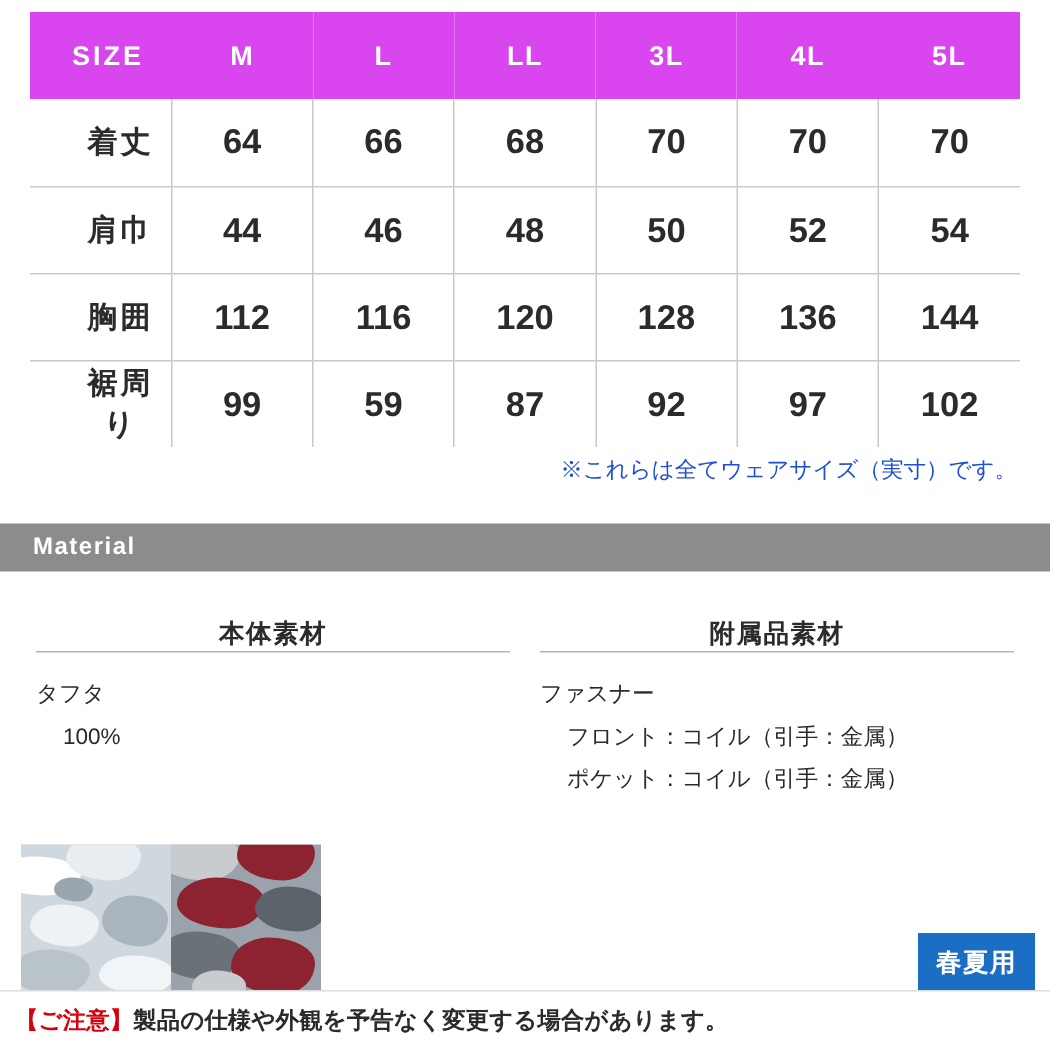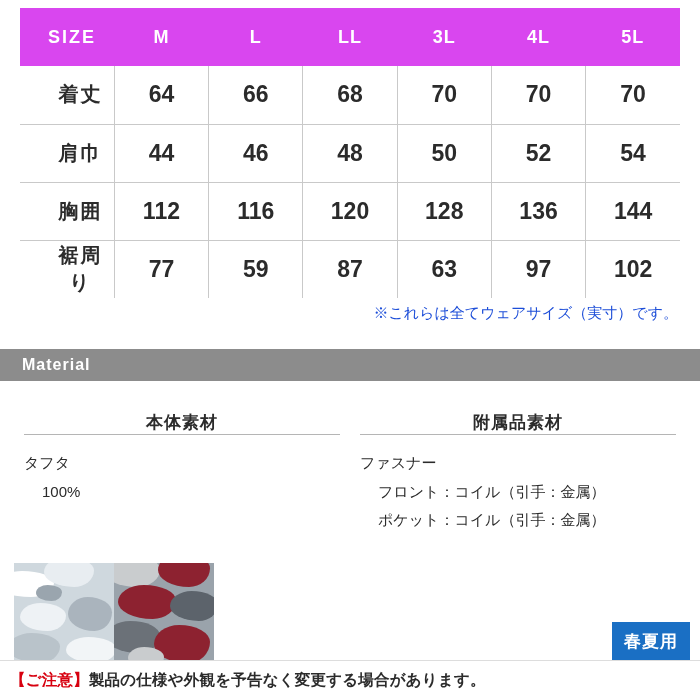--- a/index.html
+++ b/index.html
@@ -204,24 +204,24 @@
       <td class="rowlabel">胸囲</td>
       <td>112</td>
       <td>116</td>
       <td>120</td>
       <td>128</td>
       <td>136</td>
       <td>144</td>
     </tr>
     <tr>
       <td class="rowlabel">裾周り</td>
-      <td>77</td>
+      <td>99</td>
       <td>59</td>
       <td>87</td>
-      <td>63</td>
+      <td>92</td>
       <td>97</td>
       <td>102</td>
     </tr>
   </tbody>
 </table>
 
 <div class="note-line">※これらは全てウェアサイズ（実寸）です。</div>
 
 <div class="material-bar">Material</div>
 

